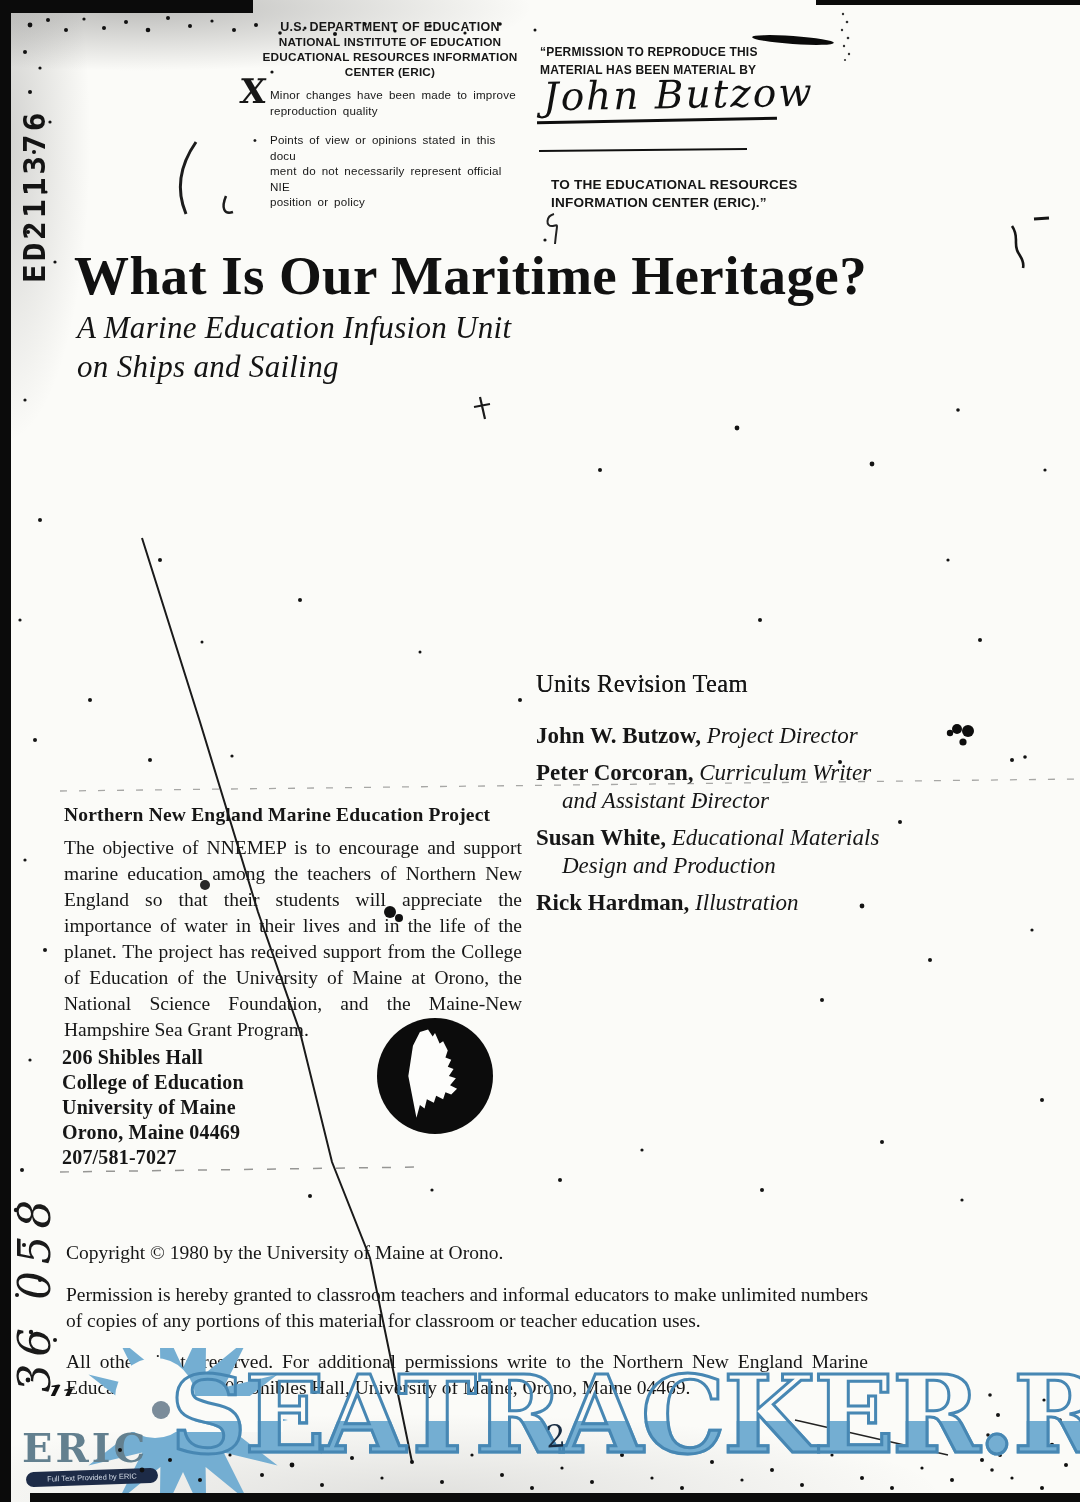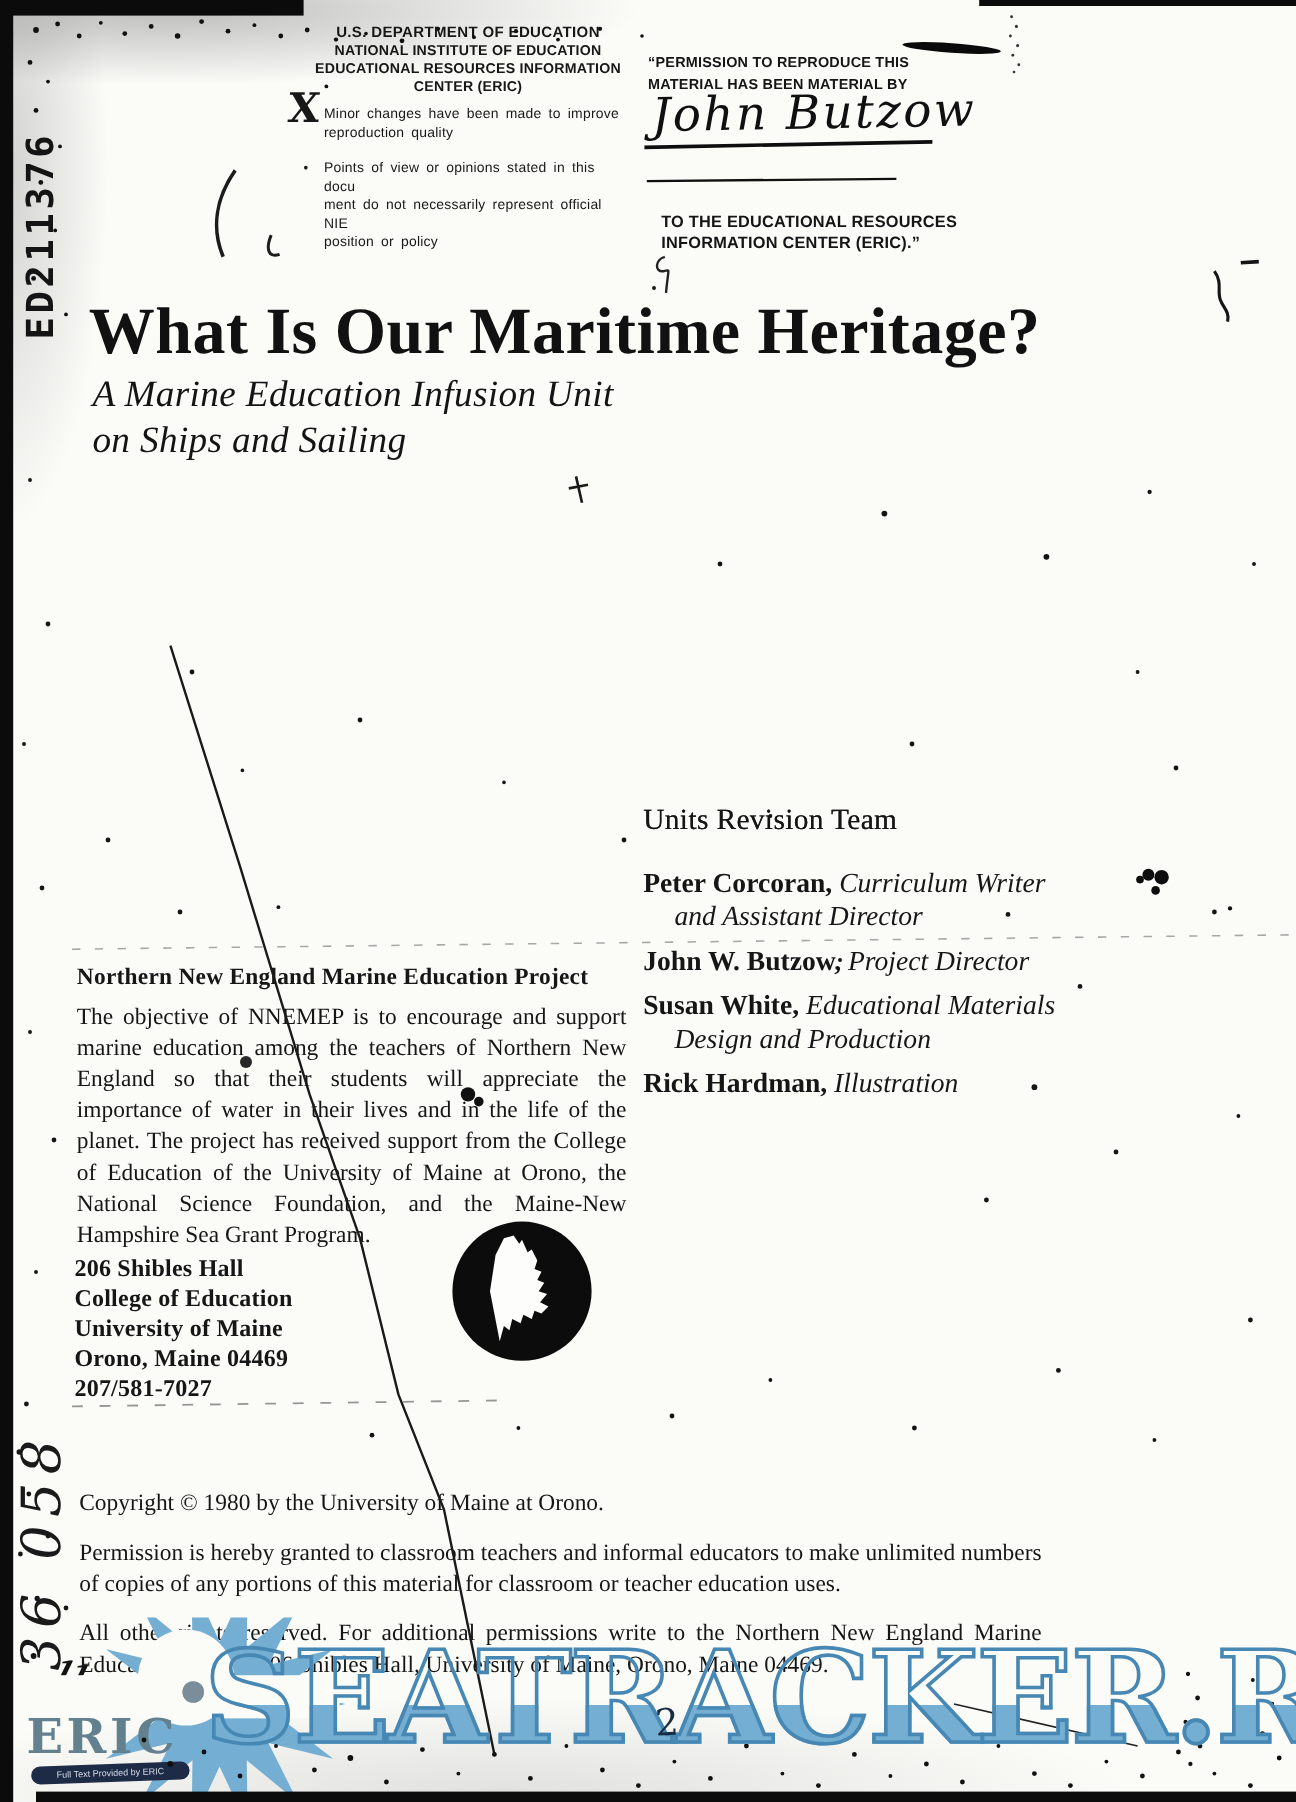--- a/index.html
+++ b/index.html
@@ -137,28 +137,28 @@
 
   <div class="abs doc-title">What Is Our Maritime Heritage?</div>
   <div class="abs doc-subtitle">
     <div>A Marine Education Infusion Unit</div>
     <div>on Ships and Sailing</div>
   </div>
 
   <div class="abs team">
     <div class="team-heading">Units Revision Team</div>
     <div class="member">
+      <span class="mname">John W. Butzow,</span>
+      <span class="mrole">Project Director</span>
+      
+    </div>
+    <div class="member">
       <span class="mname">Peter Corcoran,</span>
       <span class="mrole">Curriculum Writer</span>
       <div class="mrole2">and Assistant Director</div>
-    </div>
-    <div class="member">
-      <span class="mname">John W. Butzow,</span>
-      <span class="mrole">Project Director</span>
-      
     </div>
     <div class="member">
       <span class="mname">Susan White,</span>
       <span class="mrole">Educational Materials</span>
       <div class="mrole2">Design and Production</div>
     </div>
     <div class="member">
       <span class="mname">Rick Hardman,</span>
       <span class="mrole">Illustration</span>
       

